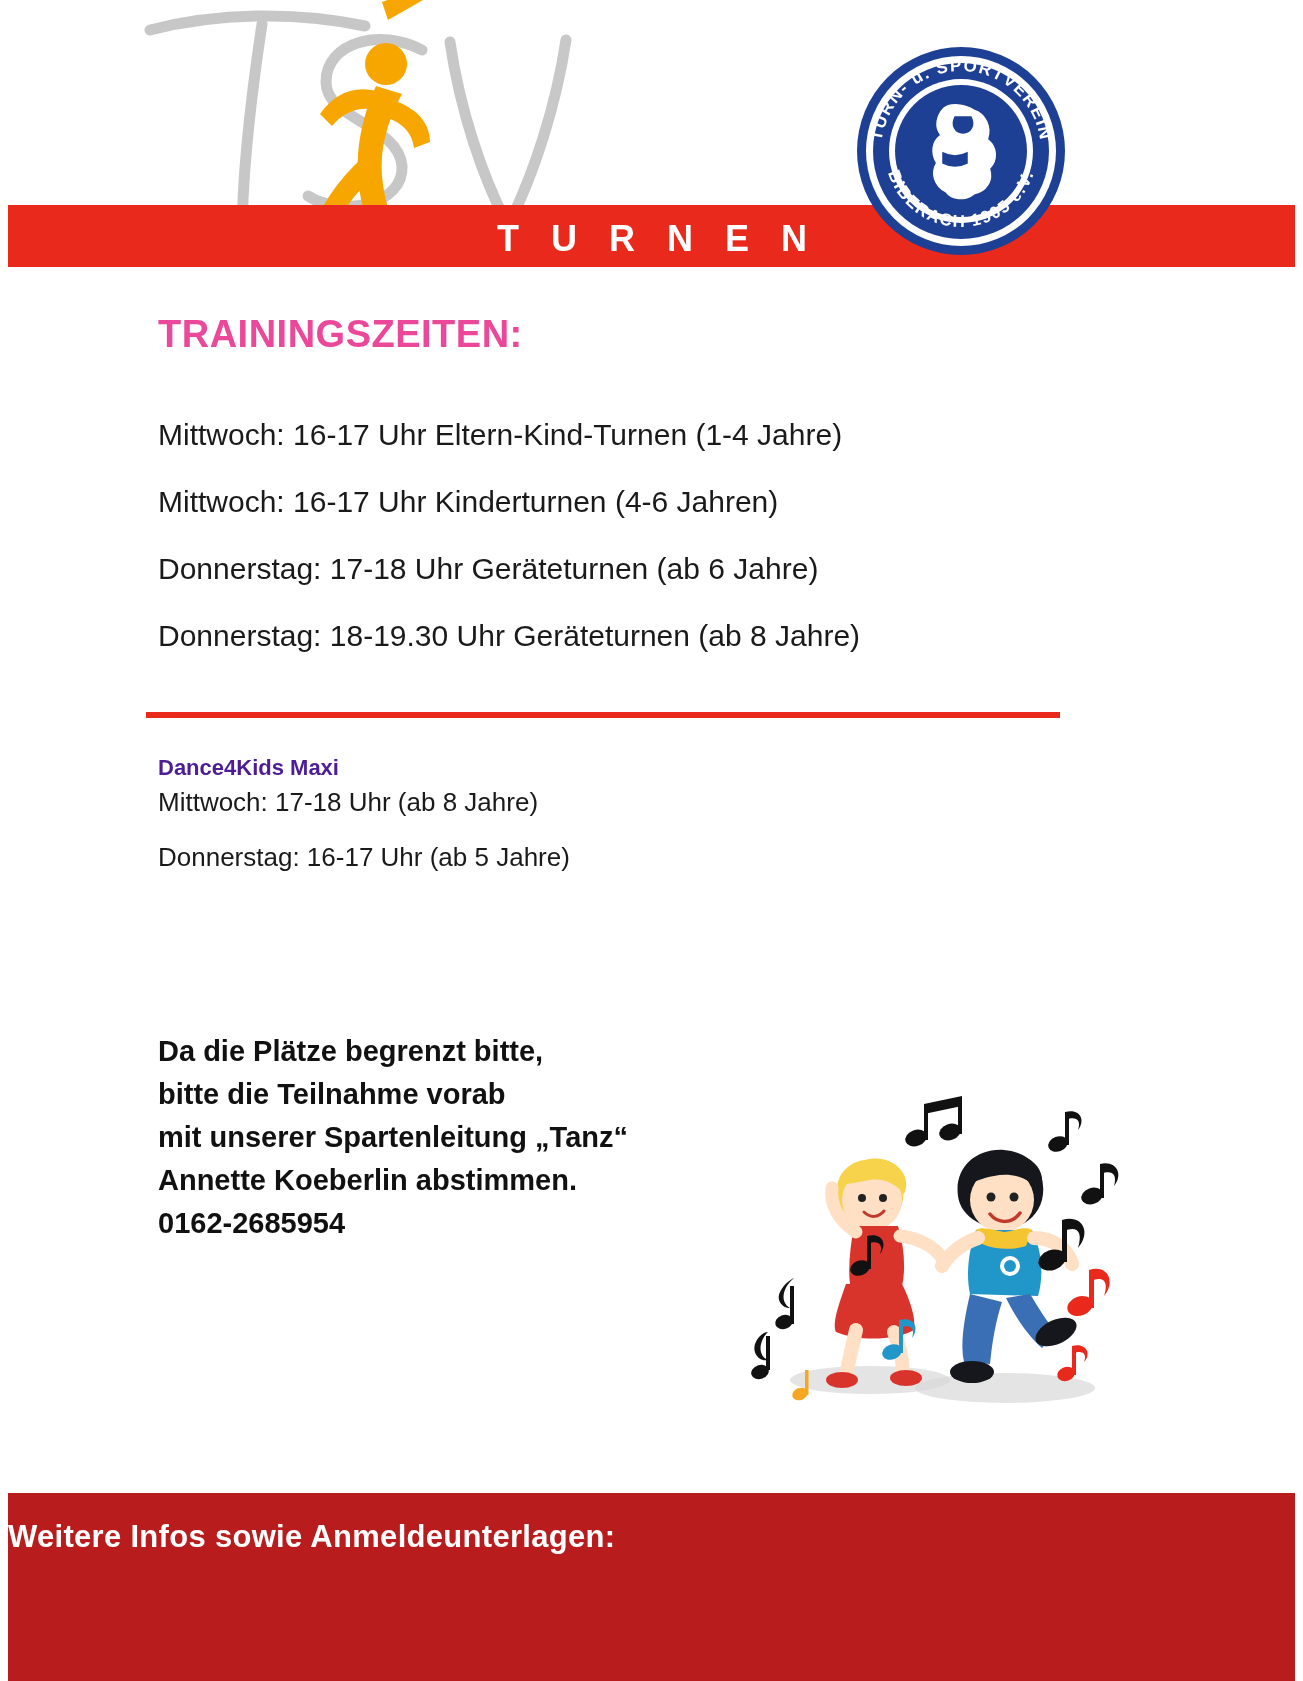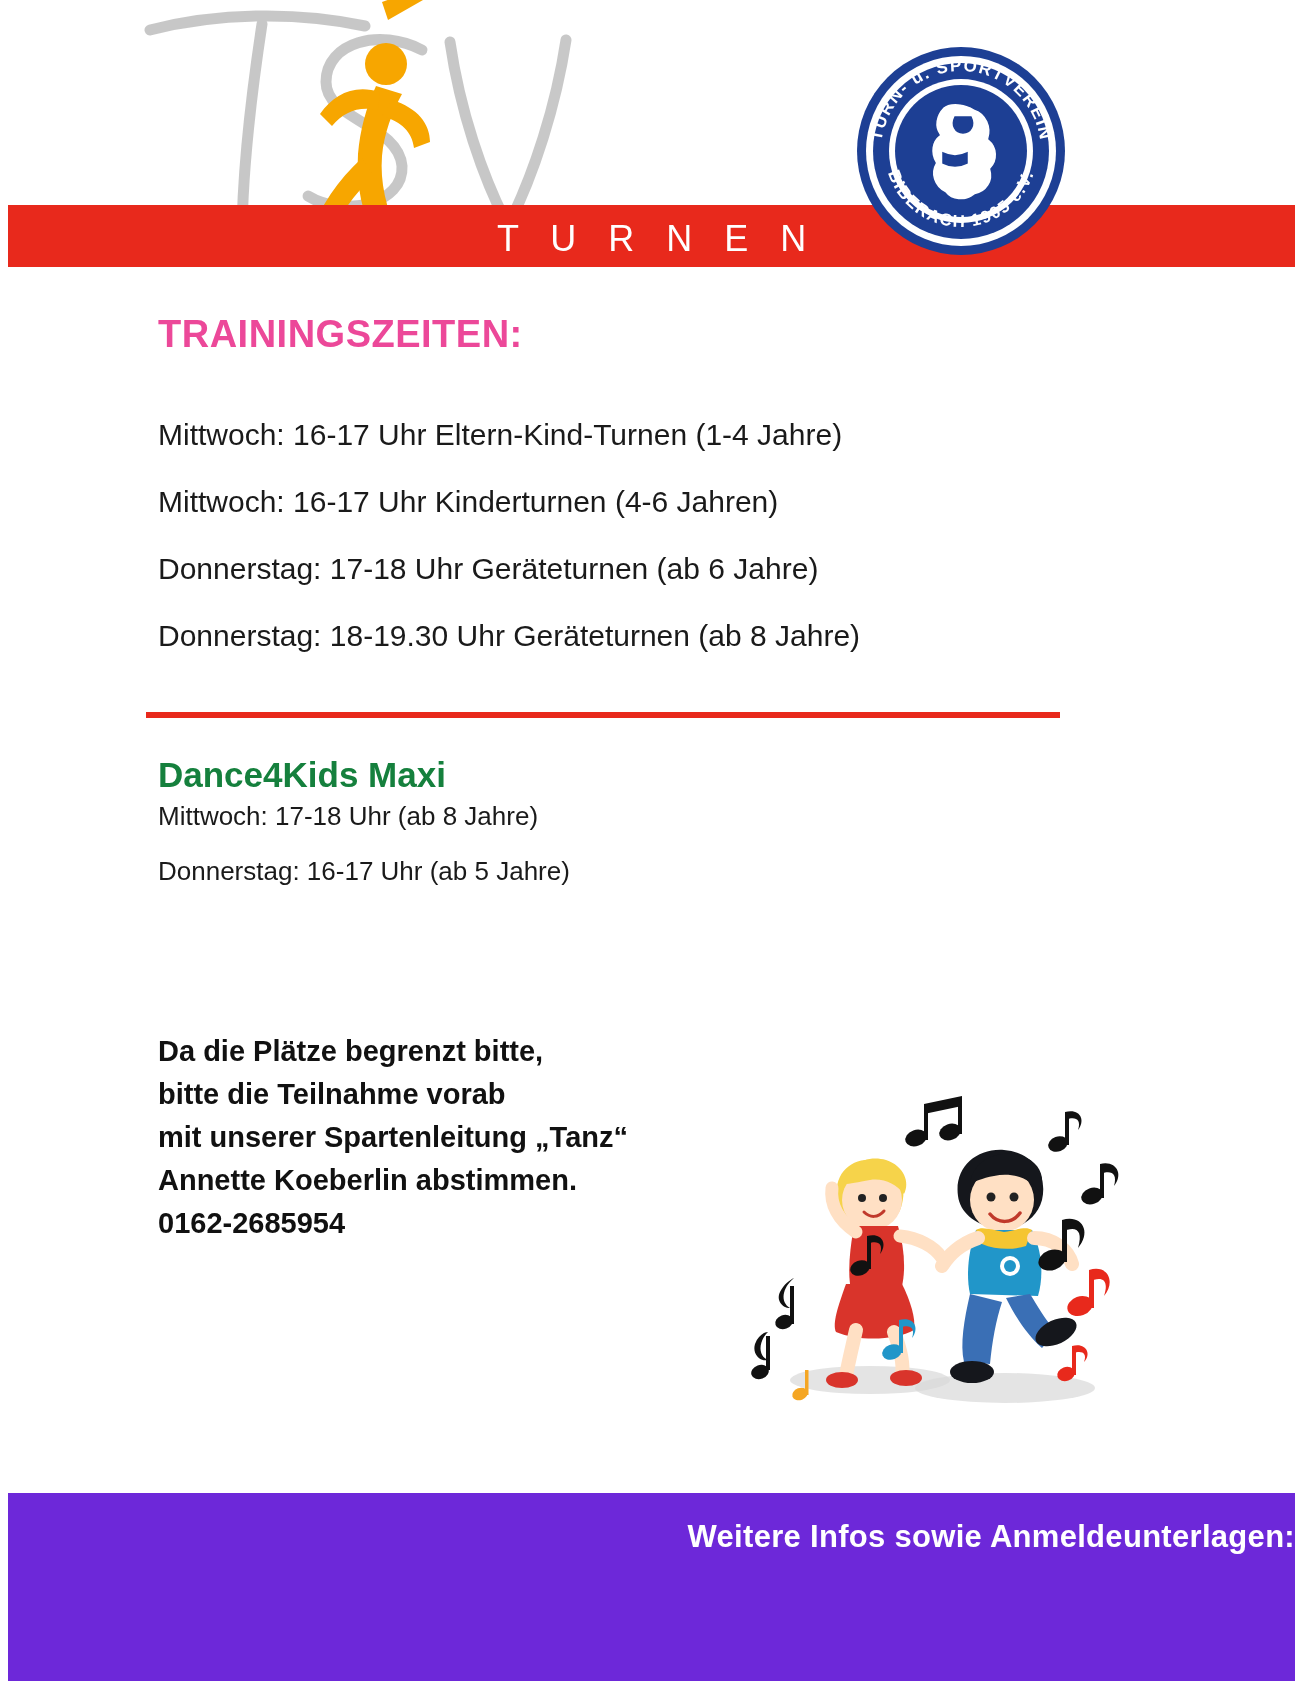--- a/index.html
+++ b/index.html
@@ -41,21 +41,21 @@
     width: 1287px;
     height: 62px;
     background: #e8291c;
   }
   .turnen-label {
     position: absolute;
     left: 497px;
     top: 218px;
     font-size: 36px;
     letter-spacing: 11px;
-    font-weight: normal;
+    font-weight: bold;
     color: #ffffff;
     font-family: "Liberation Sans", sans-serif;
   }
 
   
   .emblem {
     position: absolute;
     left: 855px;
     top: 45px;
     width: 212px;
@@ -104,23 +104,23 @@
     background: #e8291c;
   }
 
   .dance {
     position: absolute;
     left: 158px;
     top: 465px;
     width: 720px;
   }
   .dance .title {
-    font-size: 35px;
-    font-weight: bold;
-    color: #15803d;
+    font-size: 22px;
+    font-weight: bold;
+    color: #4c1d95;
     margin: 0 0 6px 0;
   }
   .dance .sub {
     font-size: 26px;
     color: #1a1a1a;
     margin: 0 0 24px 0;
   }
 
   .notice {
     position: absolute;
@@ -145,23 +145,23 @@
     height: 330px;
   }
 
   
   .footer {
     position: absolute;
     left: 8px;
     top: 1493px;
     width: 1287px;
     height: 188px;
-    background: #6d28d9;
+    background: #b91c1c;
     color: #ffffff;
-    text-align: right;
+    text-align: left;
   }
   .footer .f1 {
     margin-top: 26px;
     font-size: 31px;
     font-weight: bold;
     letter-spacing: 0.3px;
   }
   .footer .f2 {
     margin-top: 22px;
     font-size: 31px;

